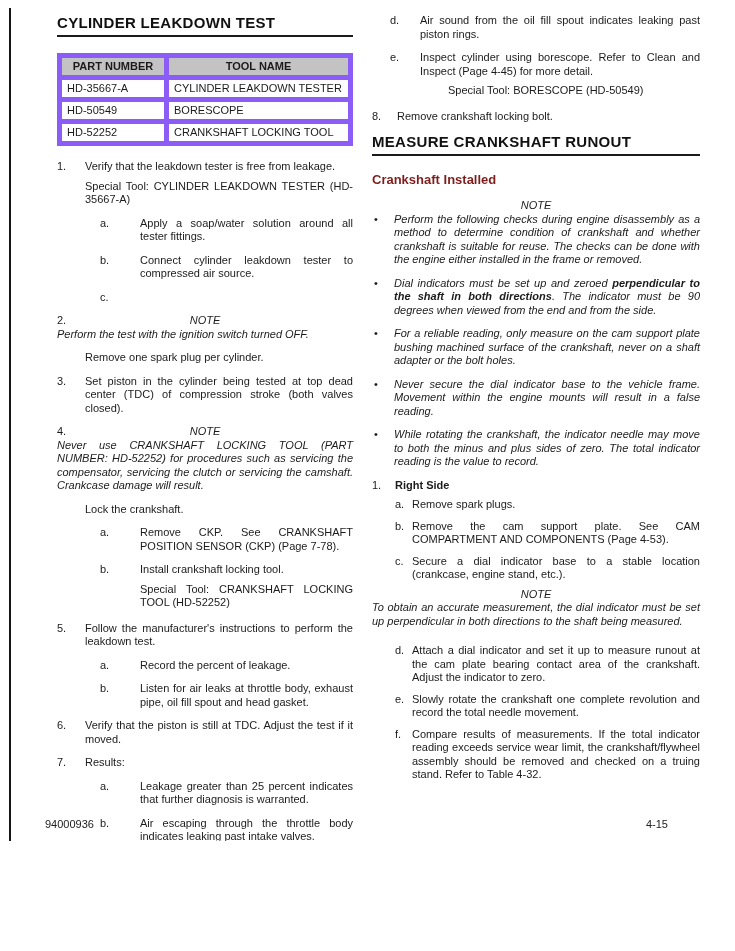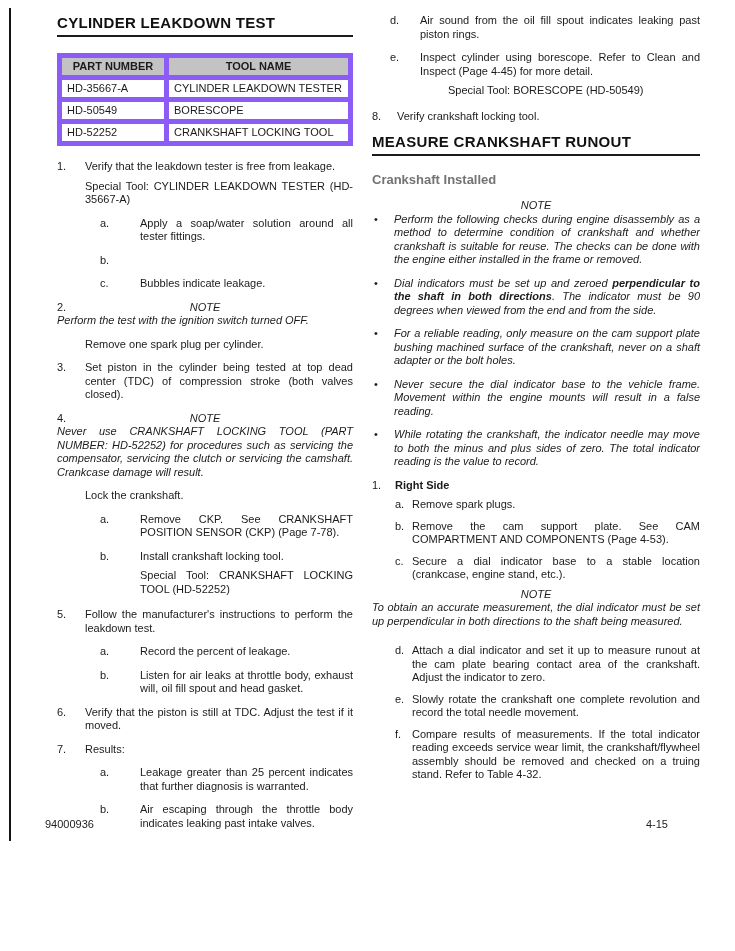--- a/index.html
+++ b/index.html
@@ -9,21 +9,21 @@
     -webkit-font-smoothing:antialiased;
   }
   .scan-line{position:absolute;left:9px;top:8px;width:2px;height:862px;background:#151515;}
   .cols{position:absolute;top:14px;left:57px;display:flex;}
   .col-left{width:296px;margin-right:19px;}
   .col-right{width:328px;}
   .h1{
     font-size:15px;font-weight:bold;letter-spacing:.3px;color:#111;
     border-bottom:2px solid #1b1b1b;padding-bottom:4px;margin-bottom:16px;
   }
-  .h2{font-size:13px;font-weight:bold;color:#737373;margin:2px 0 12px 0;}
+  .h2{font-size:13px;font-weight:bold;color:#7f1d1d;margin:2px 0 12px 0;}
   table.tools{border-collapse:collapse;width:296px;margin-bottom:14px;border:2px solid #222;}
   table.tools th,table.tools td{border:5px solid #8b5cf6;font-size:11px;padding:2px 5px;line-height:13px;}
   table.tools th{background:#c3c3c3;text-align:center;font-weight:bold;}
   table.tools td:first-child{width:92px;}
   .txt{font-size:11px;line-height:13.5px;text-align:justify;}
   .step{display:flex;margin-bottom:10px;}
   .step .n{flex:0 0 28px;font-size:11px;line-height:13.5px;}
   .step .n.nr{flex:0 0 25px;}
   .step .n.n1{flex:0 0 23px;}
   .step .body{flex:1;}
@@ -91,24 +91,24 @@
         <span class="body txt">Verify that the leakdown tester is free from leakage.</span>
       </div>
       <div class="indent1 txt">Special Tool: CYLINDER LEAKDOWN TESTER (HD-35667-A)</div>
 
       <div class="sub">
         <span class="m">a.</span>
         <span class="body txt">Apply a soap/water solution around all tester fittings.</span>
       </div>
       <div class="sub">
         <span class="m">b.</span>
+        <span class="body txt">Connect cylinder leakdown tester to compressed air source.</span>
       </div>
       <div class="sub">
         <span class="m">c.</span>
-        <span class="body txt">Bubbles indicate leakage.</span>
       </div>
 
       <div class="note-row">
         <span class="nn">2.</span>
         <span>NOTE</span>
       </div>
       <div class="note-para txt">Perform the test with the ignition switch turned OFF.</div>
       <div class="indent1 txt">Remove one spark plug per cylinder.</div>
 
       <div class="step">
@@ -136,21 +136,21 @@
       <div class="step">
         <span class="n">5.</span>
         <span class="body txt">Follow the manufacturer's instructions to perform the leakdown test.</span>
       </div>
       <div class="sub">
         <span class="m">a.</span>
         <span class="body txt">Record the percent of leakage.</span>
       </div>
       <div class="sub">
         <span class="m">b.</span>
-        <span class="body txt">Listen for air leaks at throttle body, exhaust will, oil fill spout and head gasket.</span>
+        <span class="body txt">Listen for air leaks at throttle body, exhaust pipe, oil fill spout and head gasket.</span>
       </div>
 
       <div class="step">
         <span class="n">6.</span>
         <span class="body txt">Verify that the piston is still at TDC. Adjust the test if it moved.</span>
       </div>
       <div class="step">
         <span class="n">7.</span>
         <span class="body txt">Results:</span>
       </div>
@@ -175,21 +175,21 @@
         <span class="body txt">Air sound from the oil fill spout indicates leaking past piston rings.</span>
       </div>
       <div class="sub-r tight">
         <span class="m">e.</span>
         <span class="body txt">Inspect cylinder using borescope. Refer to Clean and Inspect (Page 4-45) for more detail.</span>
       </div>
       <div class="indent-sub-r txt">Special Tool: BORESCOPE (HD-50549)</div>
 
       <div class="step">
         <span class="n nr">8.</span>
-        <span class="body txt">Verify crankshaft locking tool.</span>
+        <span class="body txt">Remove crankshaft locking bolt.</span>
       </div>
 
       <div class="h1">MEASURE CRANKSHAFT RUNOUT</div>
       <div class="h2">Crankshaft Installed</div>
 
       <div class="note-row">
         <span>NOTE</span>
       </div>
 
       <div class="bullet">

